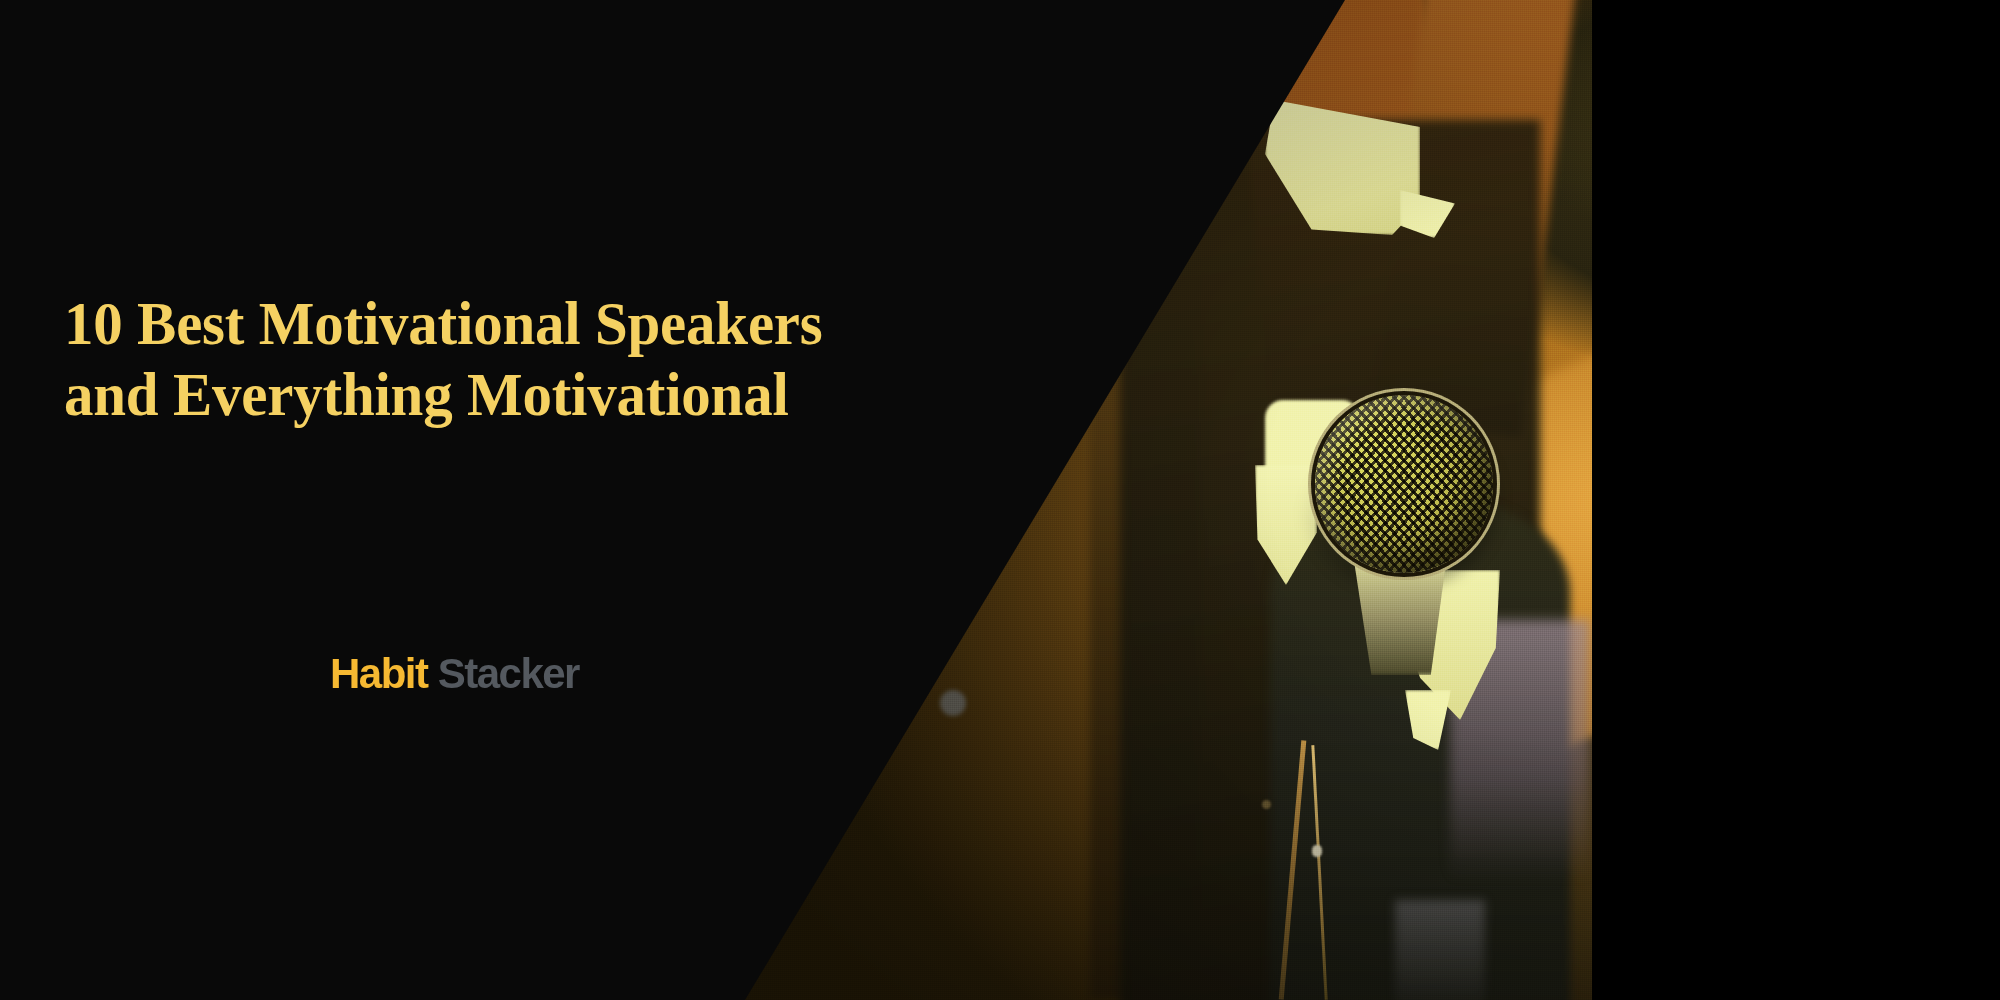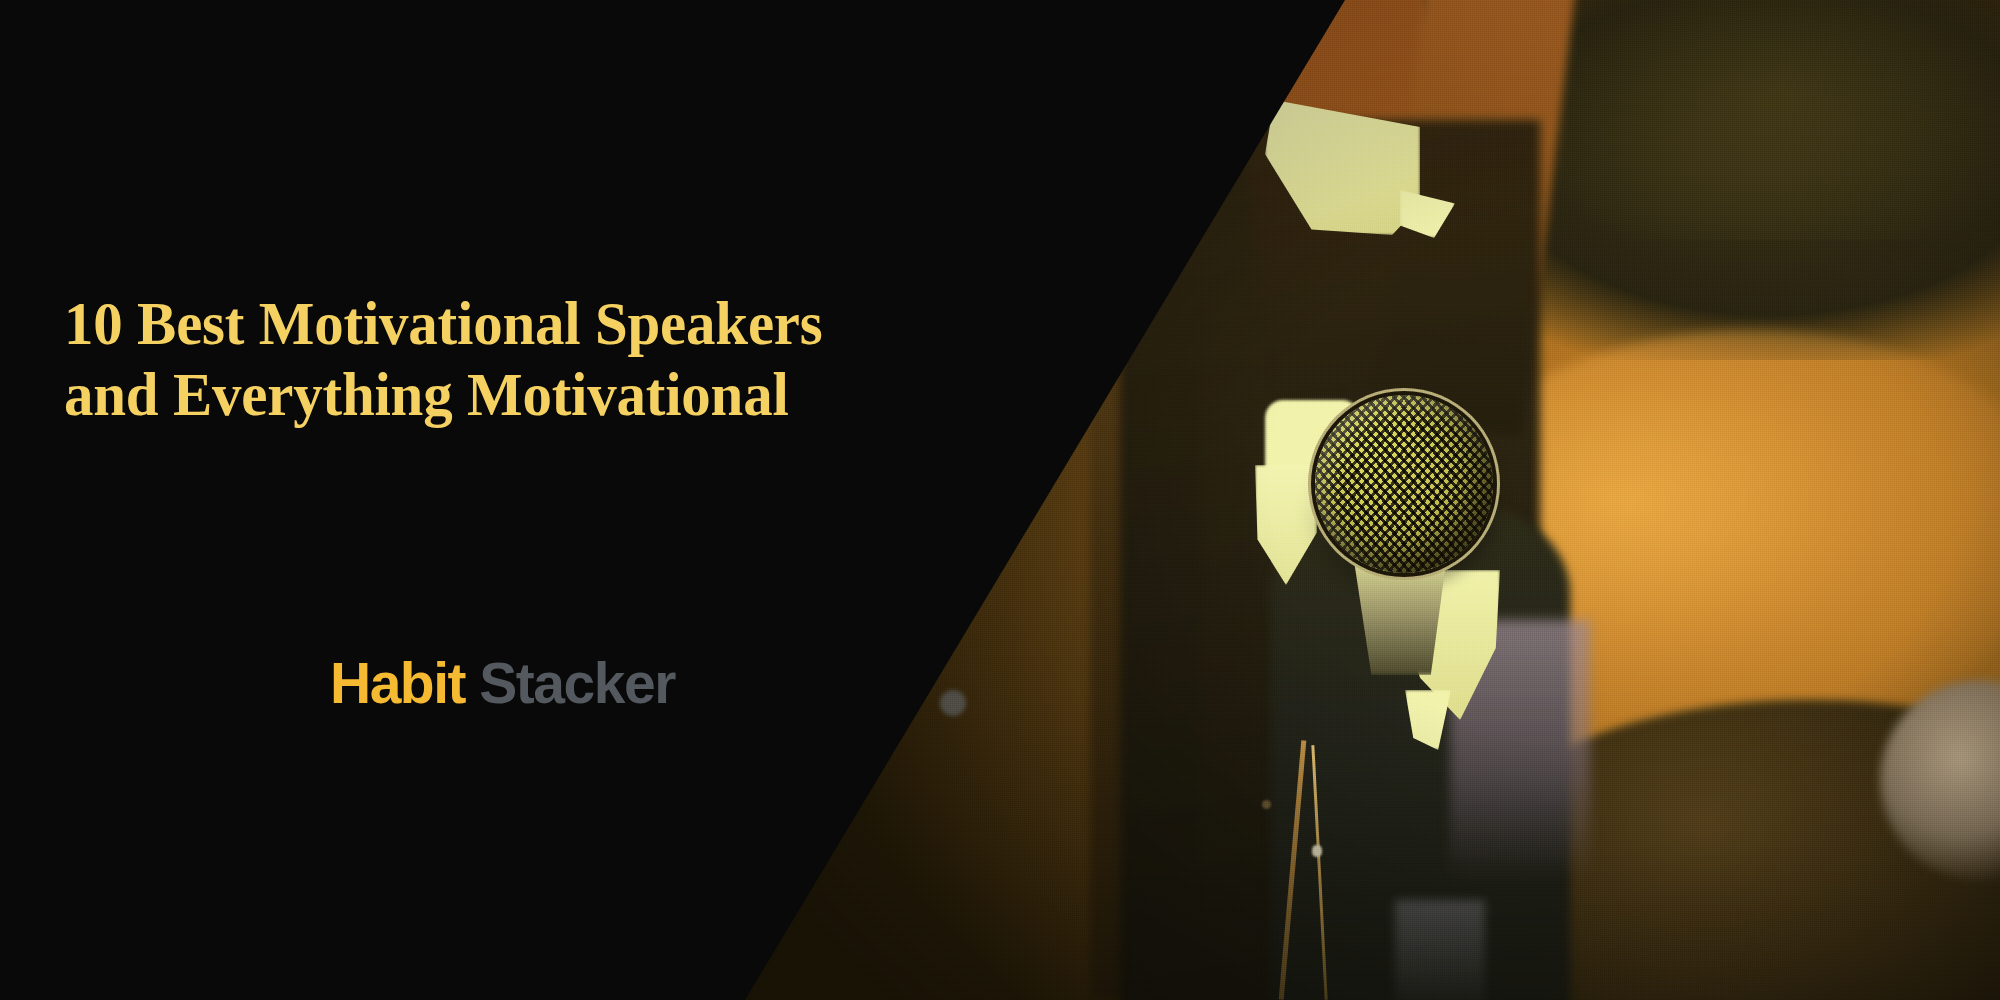--- a/index.html
+++ b/index.html
@@ -2,21 +2,21 @@
 <html><head>
 <meta charset="utf-8">
 <style>
   html, body {
     margin: 0;
     padding: 0;
     background: #000;
   }
   #stage {
     position: relative;
-    width: 2000px;
+    width: 1592px;
     height: 1000px;
     overflow: hidden;
     background: #090909;
     font-family: "Liberation Sans", sans-serif;
   }
 
   
   .photo-wrap {
     position: absolute;
     inset: 0;
@@ -222,21 +222,21 @@
     letter-spacing: -0.2px;
     transform: scaleX(0.95);
     transform-origin: left center;
     white-space: pre-line;
   }
   .logo {
     position: absolute;
     left: 330px; top: 650px;
     font-family: "Liberation Sans", sans-serif;
     font-weight: 700;
-    font-size: 57px;
+    font-size: 42px;
     letter-spacing: -1.5px;
     white-space: nowrap;
   }
   .logo .brand-a { color: #f6b932; }
   .logo .brand-b { color: #54595f; }
 </style>
 </head>
 <body>
 
 <div id="stage">

